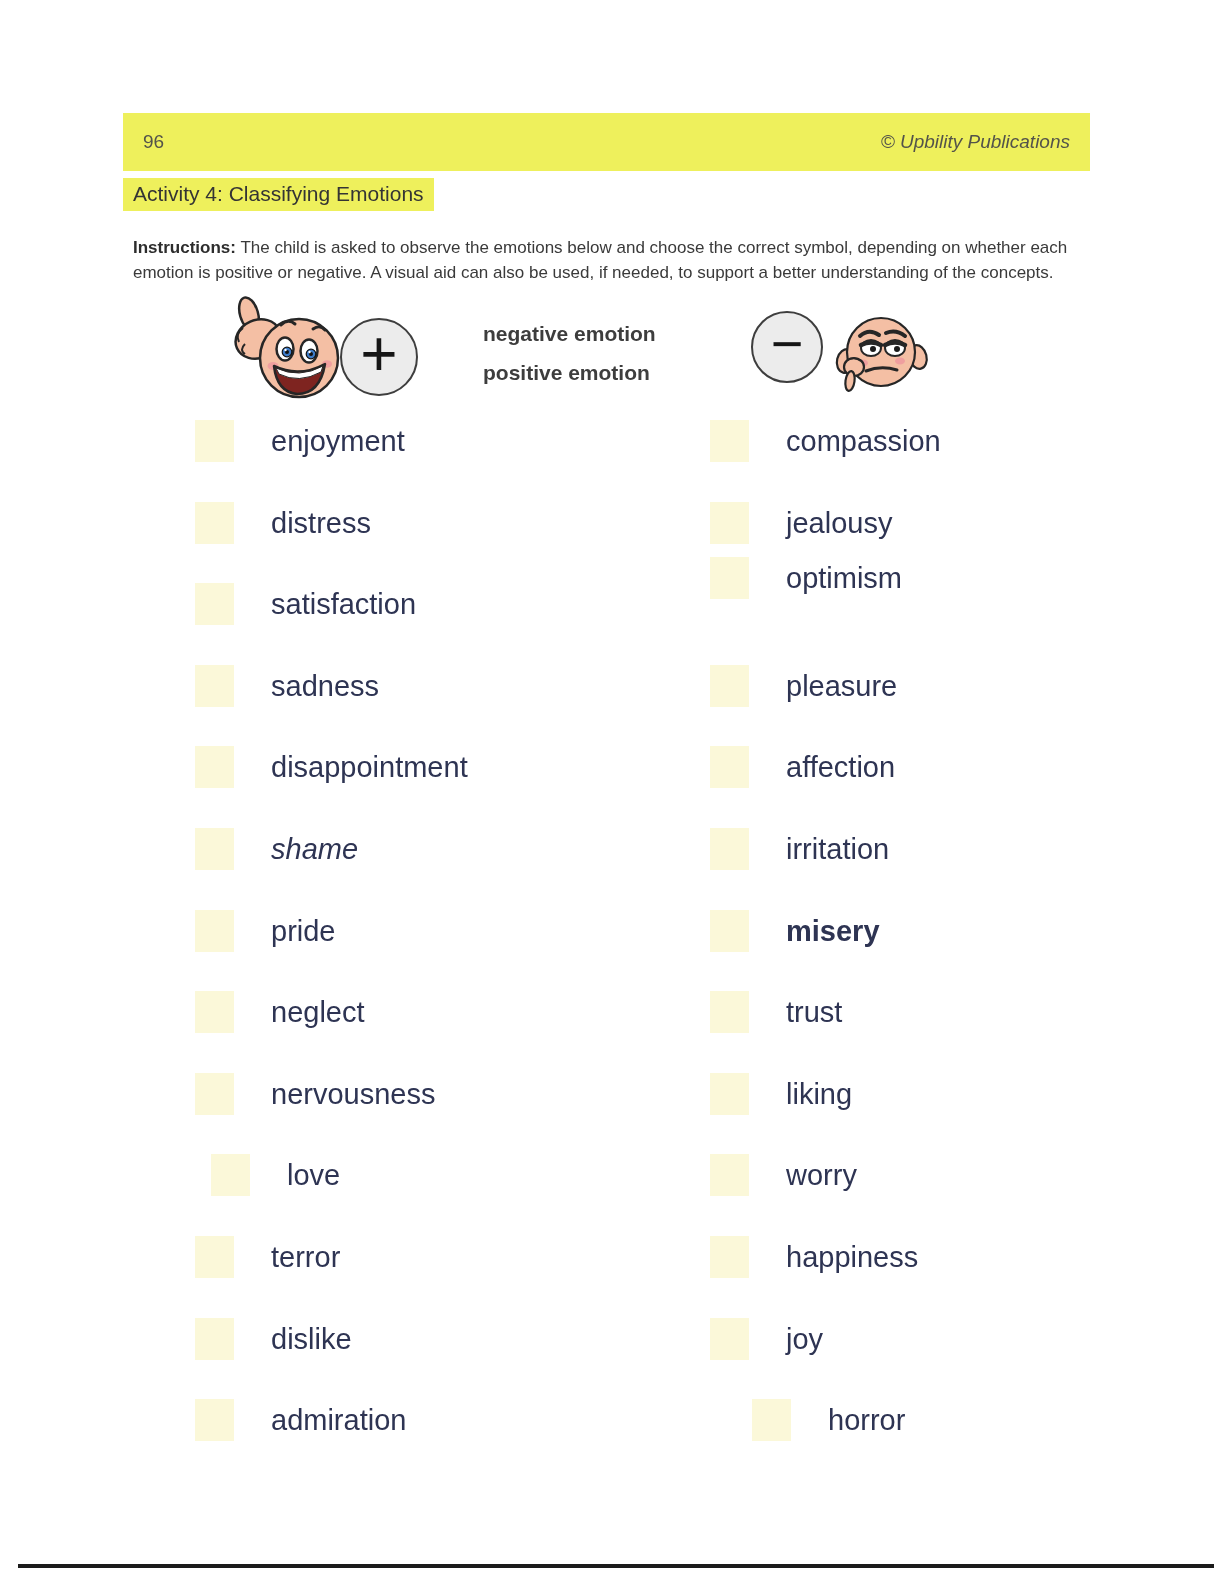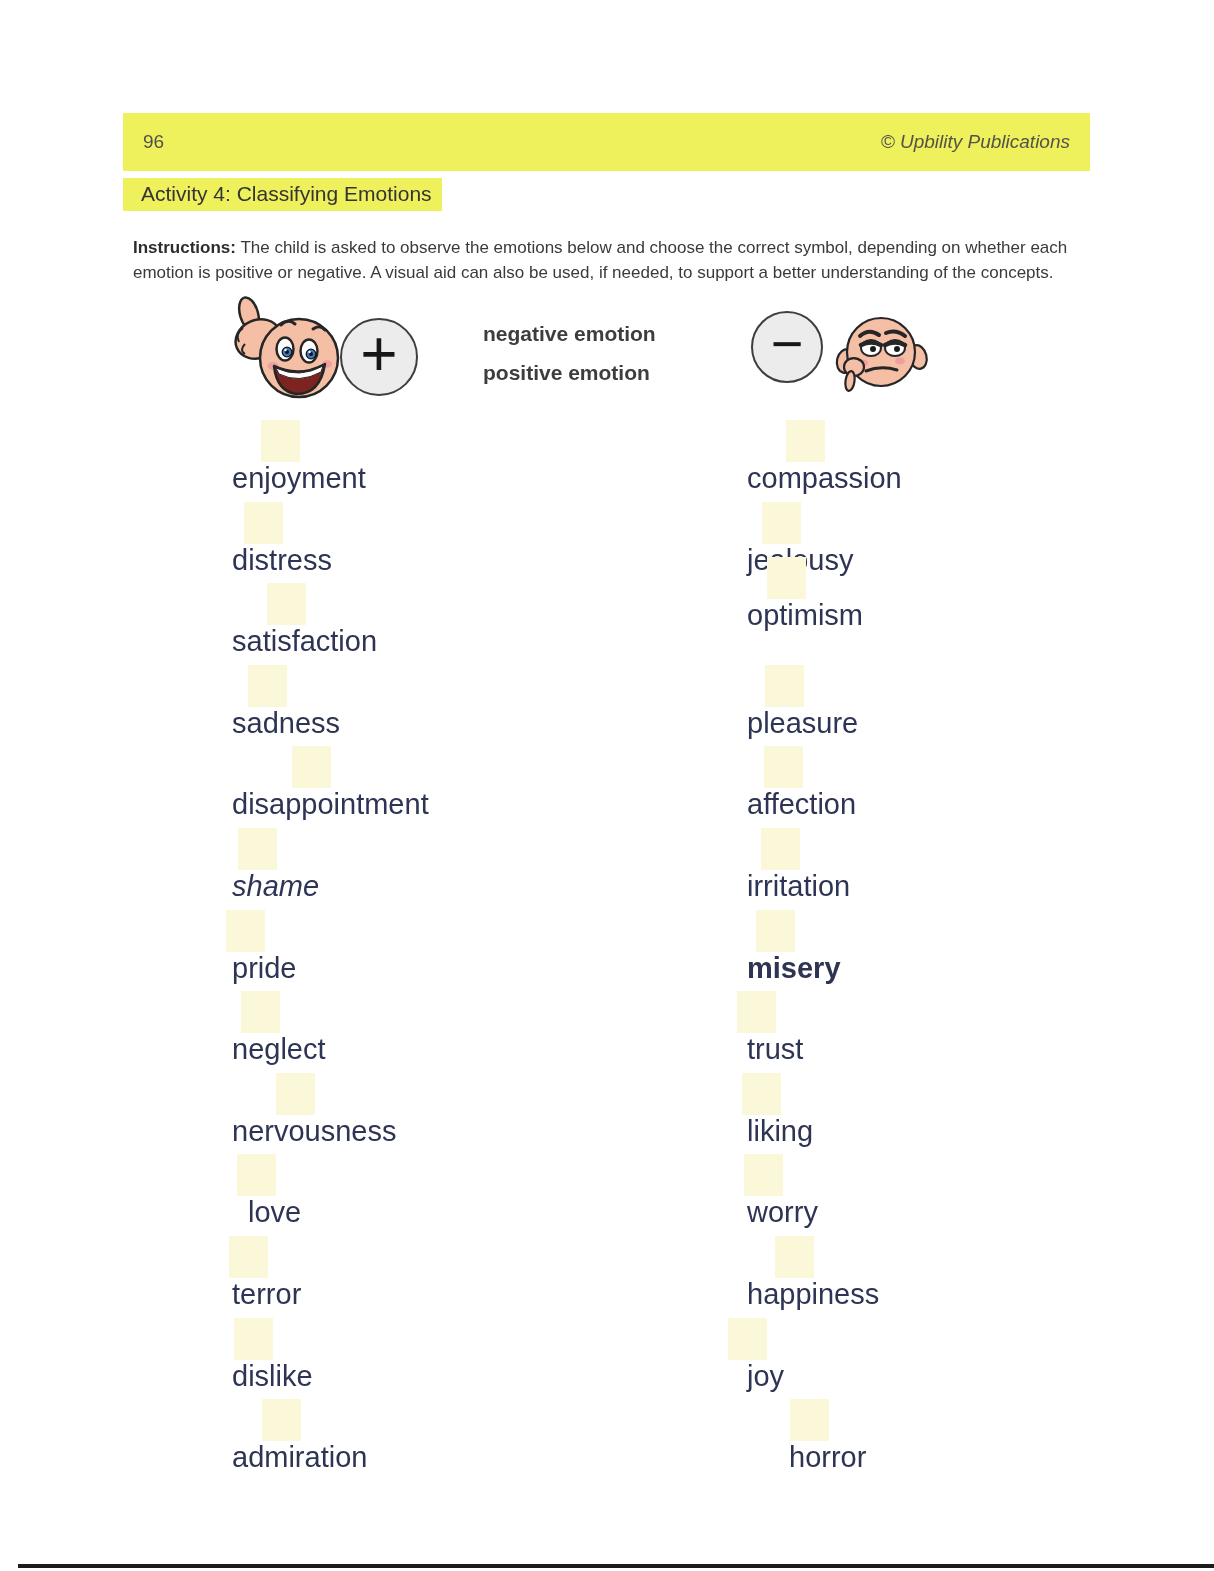--- a/index.html
+++ b/index.html
@@ -15,38 +15,38 @@
   }
   .header-bar{
     position:absolute;left:123px;top:113px;width:967px;height:58px;
     background:var(--yellow);display:flex;align-items:center;justify-content:space-between;
     padding:9px 20px;box-sizing:border-box;
   }
   .page-num{font-size:19px;color:#53534a;}
   .copyright{font-size:19px;font-style:italic;color:#53534a;}
   .title{
     position:absolute;left:123px;top:178px;background:var(--yellow);
-    padding:4px 10px 5px 18px;font-size:21px;color:#343434;
+    padding:4px 10px 5px 10px;font-size:21px;color:#343434;
   }
   .instructions{
     position:absolute;left:133px;top:219px;width:975px;
     font-size:17px;line-height:1.45;color:var(--ink);
   }
   .instructions b{color:#2d2d2d;}
   .legend-icon{position:absolute;}
   .sym-circle{
     position:absolute;border-radius:50%;background:#ececec;border:2px solid #3e3e3e;
     display:flex;align-items:center;justify-content:center;color:#161616;box-sizing:border-box;
   }
   .plus-circle{left:340px;top:318px;width:78px;height:78px;font-size:64px;font-weight:400;padding-bottom:6px;}
   .minus-circle{left:751px;top:311px;width:72px;height:72px;font-size:56px;padding-bottom:8px;}
   .legend-labels{
     position:absolute;left:483px;top:314px;font-weight:bold;font-size:21px;color:#3d3d3d;line-height:39px;
   }
-  .row{position:absolute;display:flex;align-items:center;height:42px;flex-direction:column;}
+  .row{position:absolute;display:flex;align-items:center;height:42px;}
   .box{width:39px;height:42px;background:var(--boxyellow);flex:0 0 auto;}
   .word{margin-left:37px;font-size:29px;color:var(--navy);white-space:nowrap;}
   .bottom-edge{position:absolute;left:18px;top:1564px;width:1196px;height:4px;background:#1b1b1b;}
 </style>
 </head>
 <body>
 
 <div id="page">
 
   <div class="header-bar">

